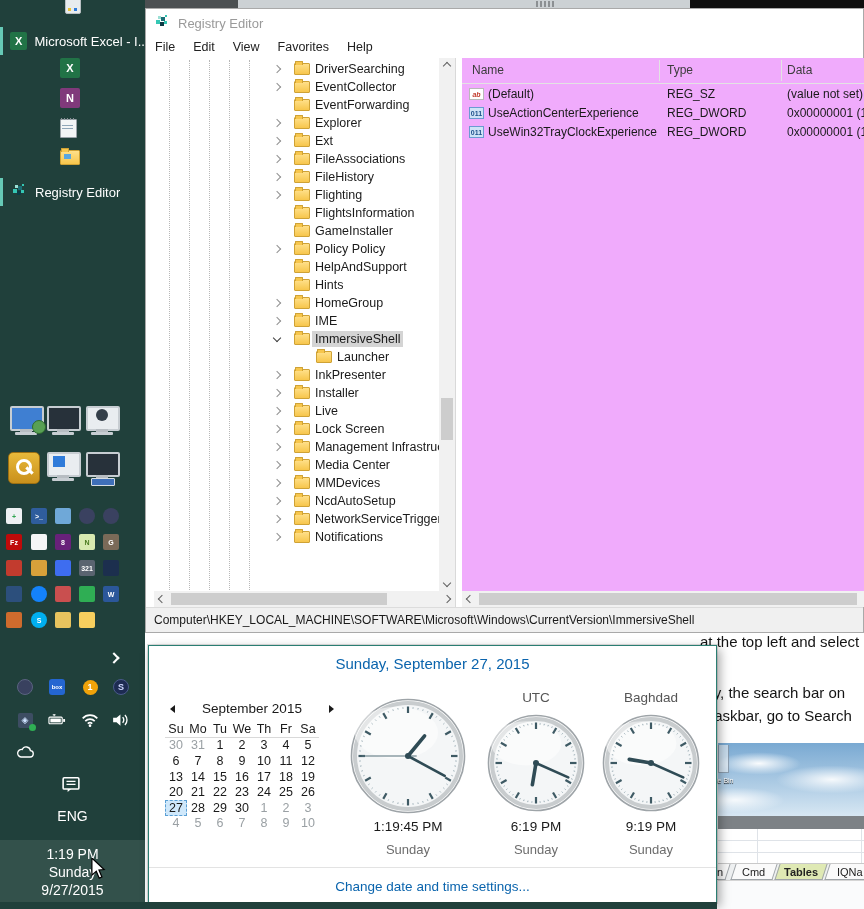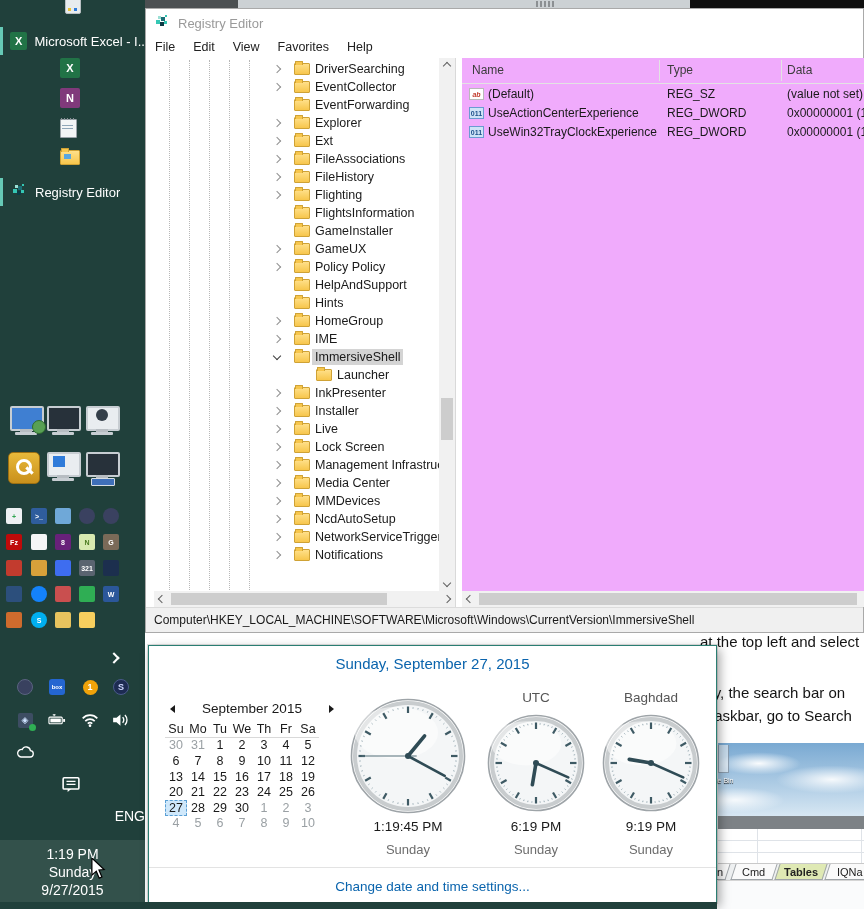--- a/index.html
+++ b/index.html
@@ -315,21 +315,21 @@
         </div>
       </div>
 
     <div class="abs" style="left:62px;top:776px;">
       <svg width="18" height="17" viewBox="0 0 16 14">
           <rect x="1" y="1" width="14" height="10" rx="1" fill="none" stroke="#fff" stroke-width="1.4"></rect>
           <path d="M4 4.2 h8 M4 6.8 h8" stroke="#fff" stroke-width="1.1"></path>
           <path d="M5 11 v2.6 l3.2-2.6 z" fill="#fff"></path>
         </svg>
     </div>
-    <div class="abs" id="eng" style="left:0;top:808px;width:145px;text-align:right;">ENG</div>
+    <div class="abs" id="eng" style="left:0;top:808px;width:145px;text-align:center;">ENG</div>
 
     <div class="abs" id="clockarea">
       <div style="margin-top:6px;">1:19 PM</div>
       <div>Sunday</div>
       <div>9/27/2015</div>
     </div>
   </div>
 
   <div class="docline" style="left:700px;top:633px;">at the top left and select S</div>
   <div class="docline" style="left:707px;top:684px;">lly, the search bar on</div>
@@ -427,25 +427,20 @@
               <div class="folder" style="left: 140px;"></div>
               <span class="tlabel" style="left: 158px;">Flighting</span>
             </div>
             <div class="trow">
               <div class="folder" style="left: 140px;"></div>
               <span class="tlabel" style="left: 158px;">FlightsInformation</span>
             </div>
             <div class="trow">
               <div class="folder" style="left: 140px;"></div>
               <span class="tlabel" style="left: 158px;">GameInstaller</span>
-            </div>
-            <div class="trow">
-              <div class="cv r" style="position: absolute; left: 120px; top: 6px;"></div>
-              <div class="folder" style="left: 140px;"></div>
-              <span class="tlabel" style="left: 158px;">GameUX</span>
             </div>
             <div class="trow">
               <div class="cv r" style="position: absolute; left: 120px; top: 6px;"></div>
               <div class="folder" style="left: 140px;"></div>
               <span class="tlabel" style="left: 158px;">Policy Policy</span>
             </div>
             <div class="trow">
               <div class="folder" style="left: 140px;"></div>
               <span class="tlabel" style="left: 158px;">HelpAndSupport</span>
             </div>

